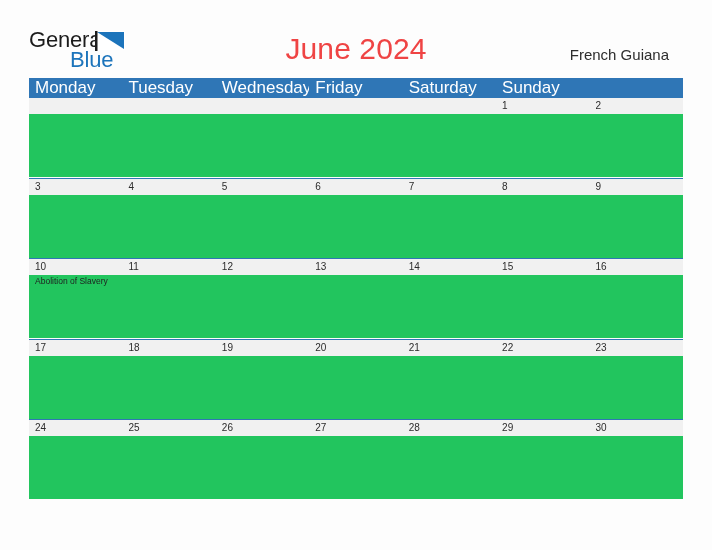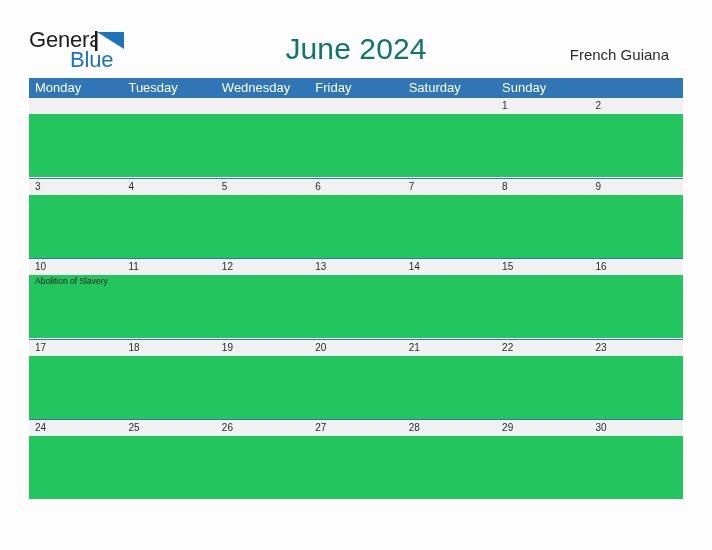--- a/index.html
+++ b/index.html
@@ -60,21 +60,21 @@
     height: 20px;
   }
 
   .cal-title {
     position: absolute;
     left: 0;
     top: 32px;
     width: 712px;
     text-align: center;
     font-size: 30px;
-    color: #0f766e;
+    color: #ef4444;
     font-weight: normal;
     letter-spacing: 0.1px;
     font-family: "Liberation Sans", sans-serif;
   }
 
   .region-label {
     position: absolute;
     right: 43px;
     top: 46px;
     font-size: 15px;
@@ -95,21 +95,21 @@
     width: 654px;
     height: 19px;
     background: #2f76b6;
   }
   .weekday-cell {
     width: 93.43px;
     height: 19px;
     box-sizing: border-box;
     padding-left: 6px;
     color: #ffffff;
-    font-size: 13px;
+    font-size: 17px;
     line-height: 19px;
     font-family: "Liberation Sans", sans-serif;
     white-space: nowrap;
     overflow: hidden;
   }
 
   .week-row {
     width: 654px;
     height: 80.5px;
     position: relative;

